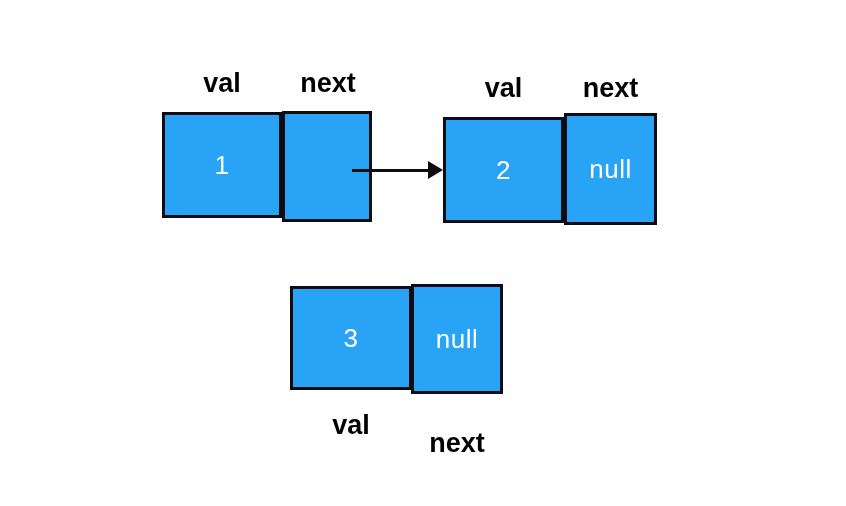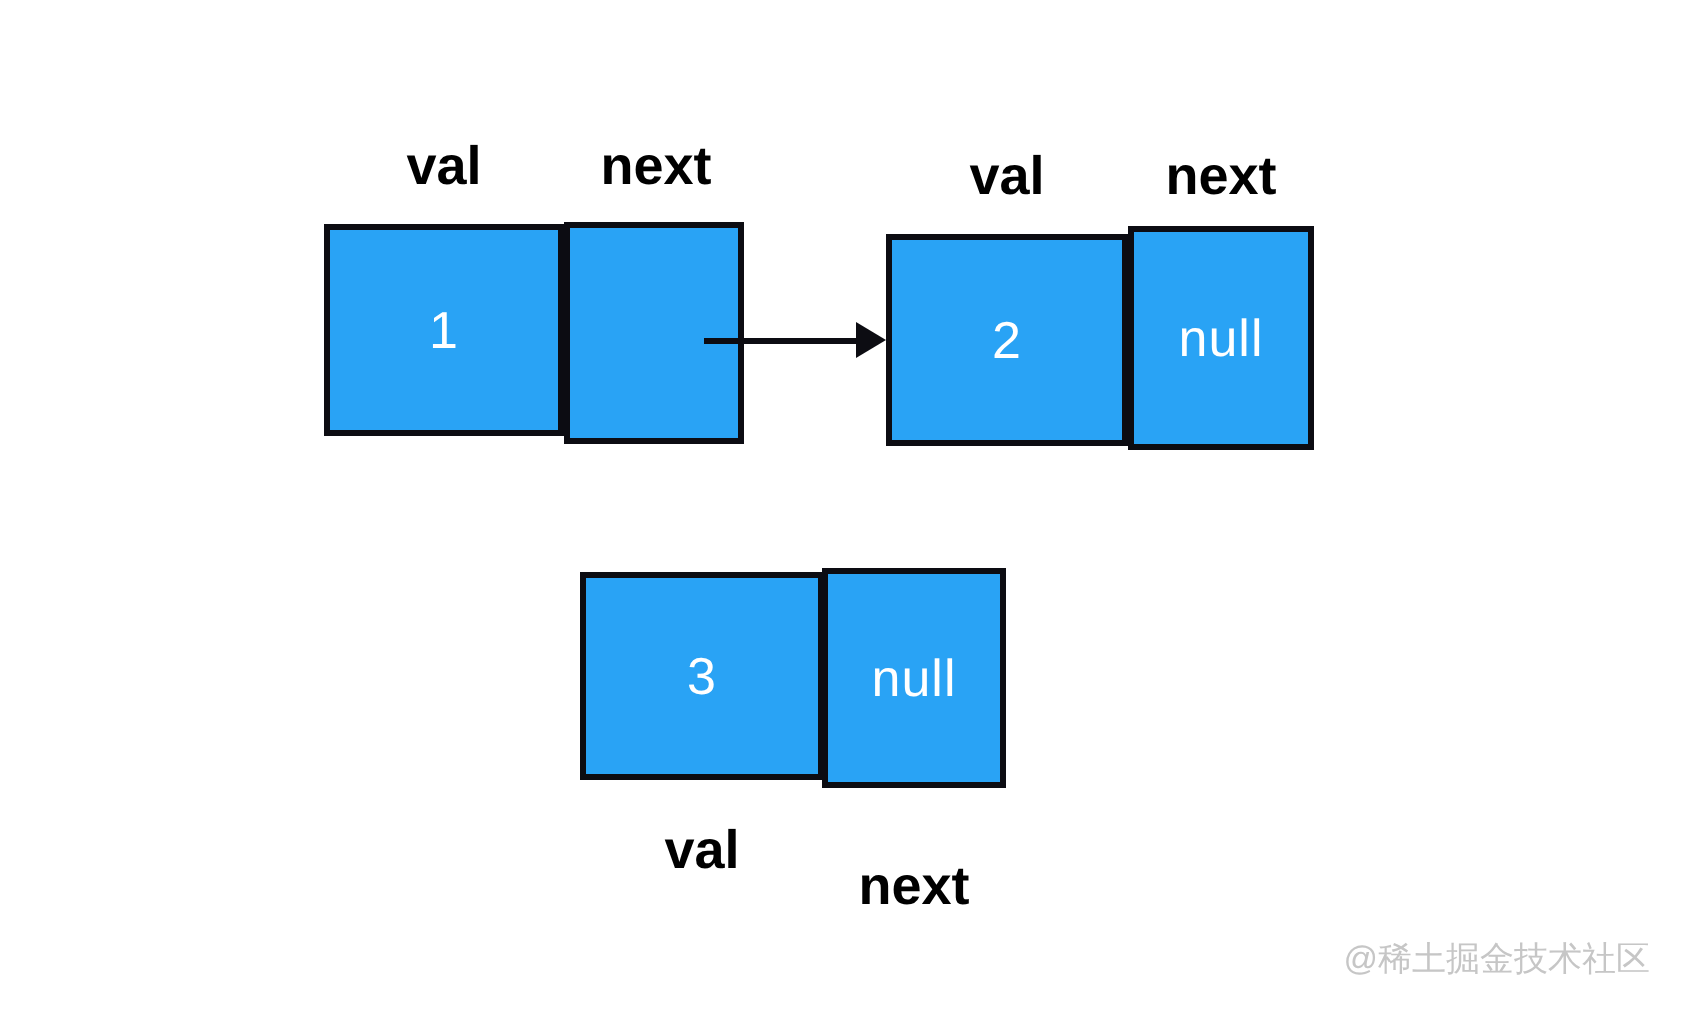--- a/index.html
+++ b/index.html
@@ -102,15 +102,14 @@
 
   <div class="box n3-val">
     <span>3</span>
   </div>
   <div class="box n3-next">
     <span>null</span>
   </div>
   <div class="field-label n3-val-label">val</div>
   <div class="field-label n3-next-label">next</div>
 
-  <div class="watermark">@稀土掘金技术社区</div>
 
 </div>
 
 </body></html>

